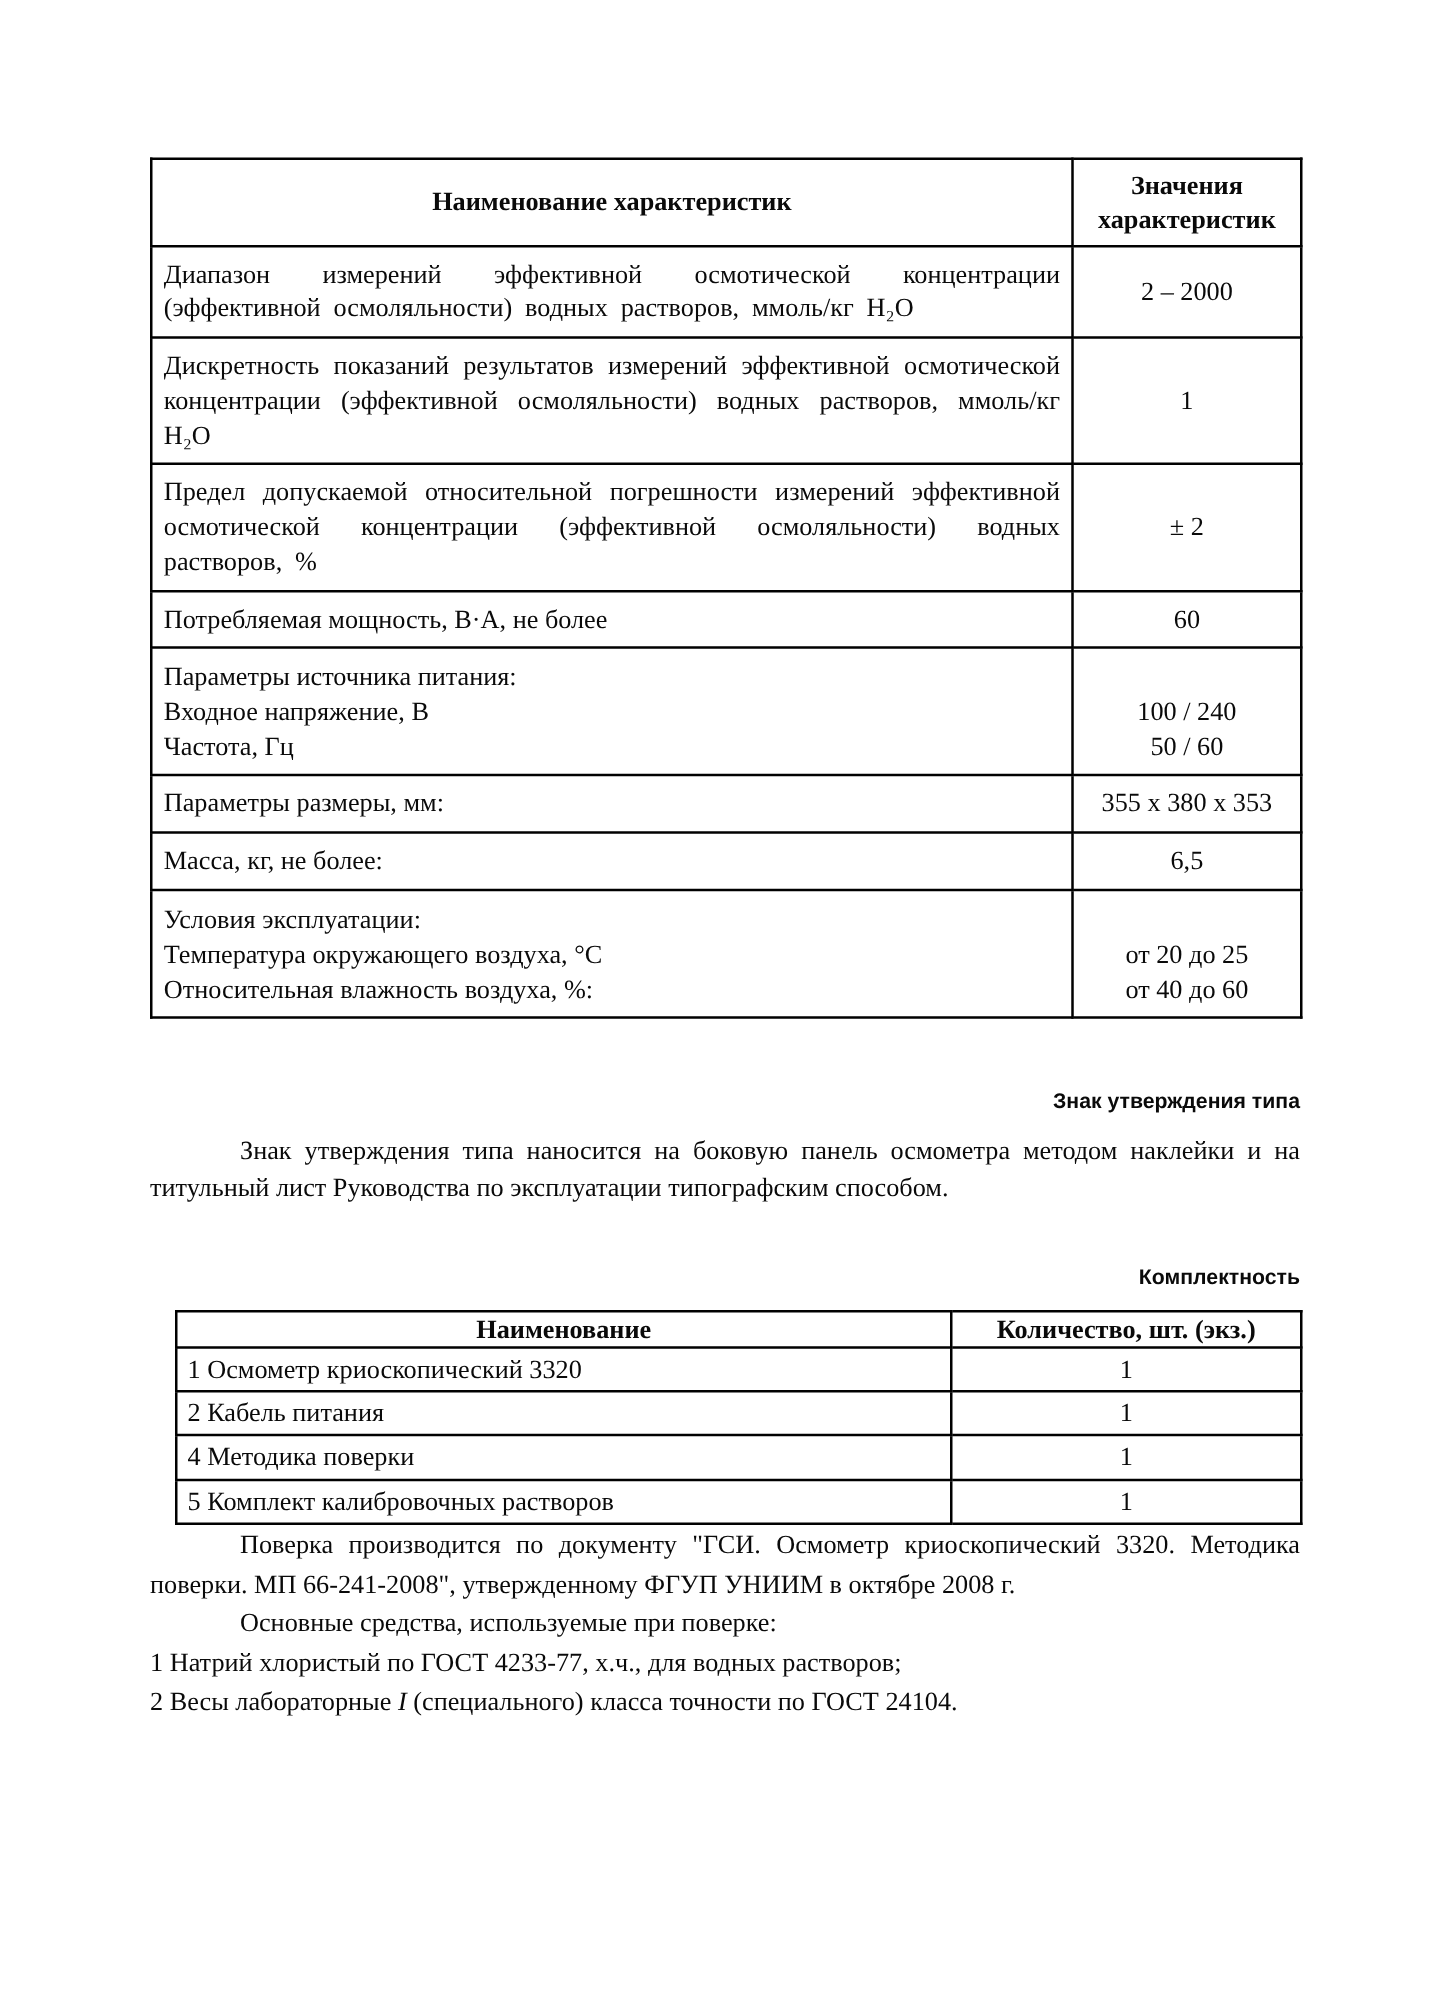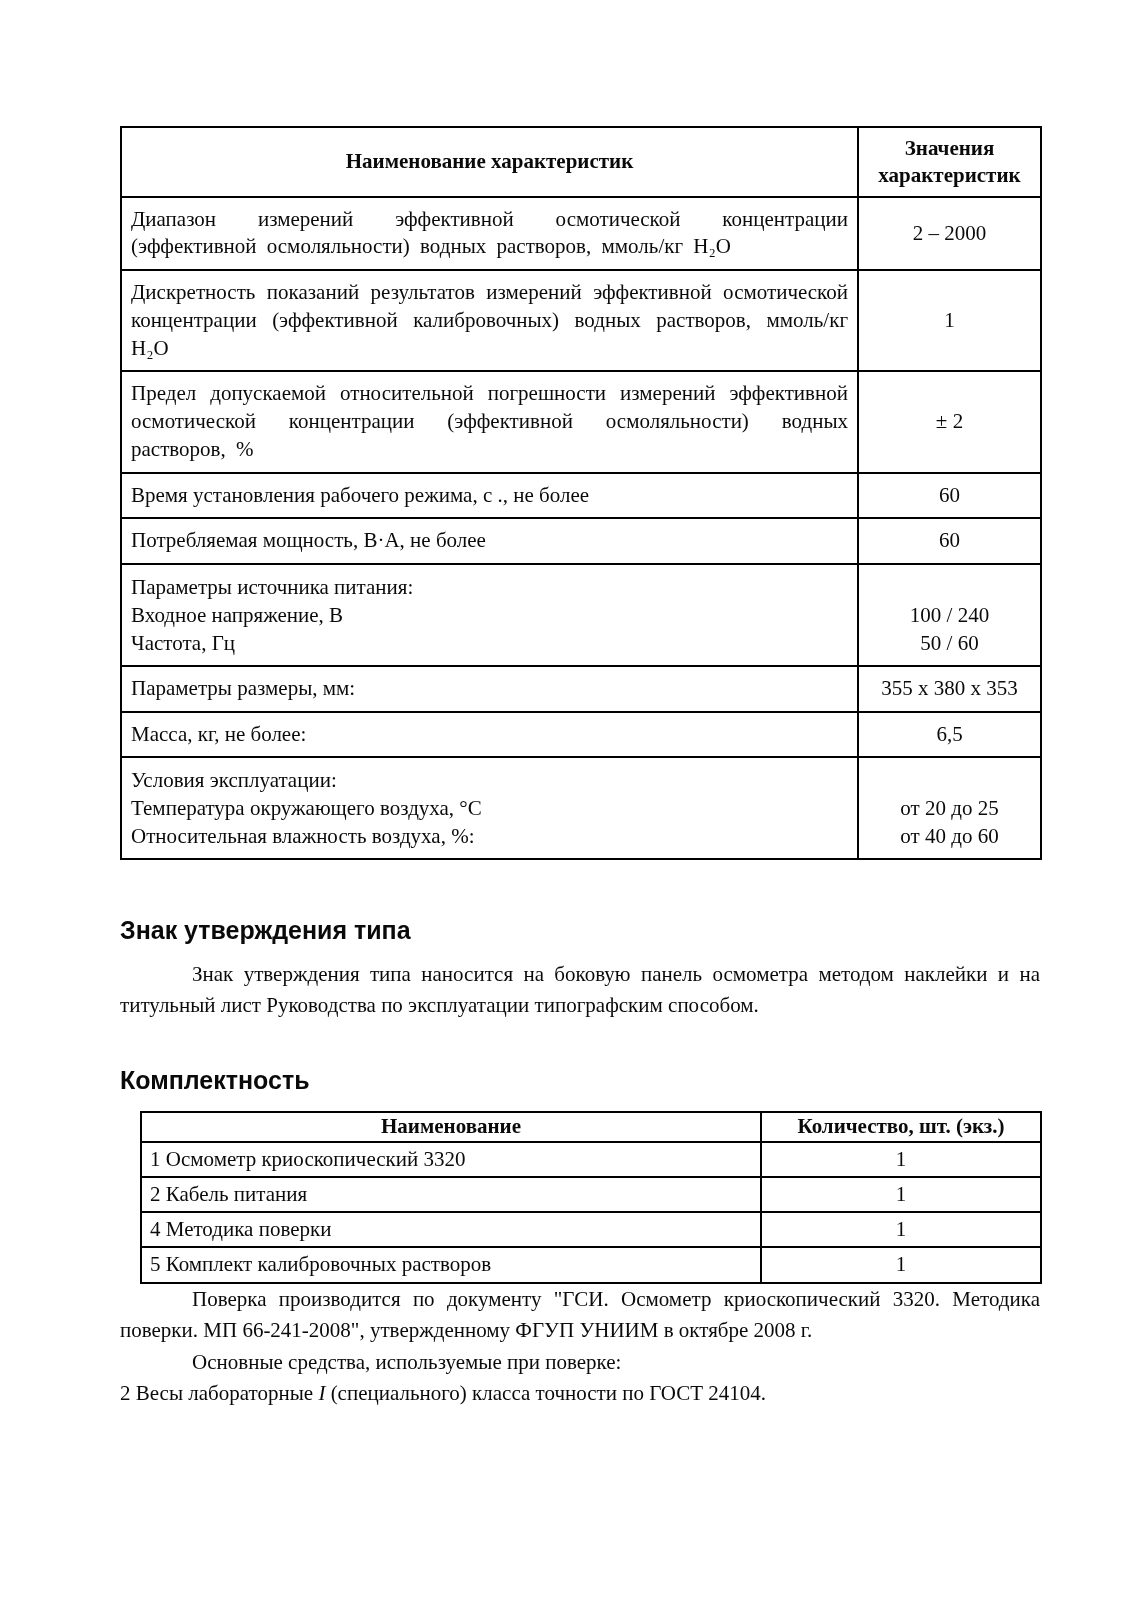--- a/index.html
+++ b/index.html
@@ -44,22 +44,22 @@
     text-align: justify;
     text-align-last: left;
     word-spacing: 5px;
   }
   .td-val { text-align: center; vertical-align: middle; }
   .cell-line { min-height: 28px; line-height: 28px; }
 
   .section-heading {
     font-family: "Liberation Sans", sans-serif;
     font-weight: bold;
-    font-size: 25px;
-    text-align: left;
+    font-size: 17px;
+    text-align: right;
   }
   .h-typemark { margin-top: 56px; margin-bottom: 14px; }
   .h-complete { margin-top: 46px; margin-bottom: 16px; }
   .h-verify   { margin-top: 52px; margin-bottom: 14px; }
 
   .para {
     text-align: justify;
     line-height: 1.45;
   }
   .indent { text-indent: 72px; }
@@ -96,30 +96,26 @@
         <th>Наименование характеристик</th>
         <th>Значения характеристик</th>
       </tr>
     </thead>
     <tbody>
       <tr>
         <td class="td-name just">Диапазон измерений эффективной осмотической концентрации (эффективной осмоляльности) водных растворов, ммоль/кг Н₂О</td>
         <td class="td-val">2 – 2000</td>
       </tr>
       <tr>
-        <td class="td-name just">Дискретность показаний результатов измерений эффективной осмотической концентрации (эффективной калибровочных) водных растворов, ммоль/кг Н₂О</td>
+        <td class="td-name just">Дискретность показаний результатов измерений эффективной осмотической концентрации (эффективной осмоляльности) водных растворов, ммоль/кг Н₂О</td>
         <td class="td-val">1</td>
       </tr>
       <tr>
         <td class="td-name just">Предел допускаемой относительной погрешности измерений эффективной осмотической концентрации (эффективной осмоляльности) водных растворов, %</td>
         <td class="td-val">± 2</td>
-      </tr>
-      <tr>
-        <td class="td-name">Время установления рабочего режима, с ., не более</td>
-        <td class="td-val">60</td>
       </tr>
       <tr>
         <td class="td-name">Потребляемая мощность, В·А, не более</td>
         <td class="td-val">60</td>
       </tr>
       <tr>
         <td class="td-name">
           <div class="cell-line">Параметры источника питания:</div>
           <div class="cell-line">Входное напряжение, В</div>
           <div class="cell-line">Частота, Гц</div>
@@ -186,17 +182,18 @@
         <td class="comp-name">5 Комплект калибровочных растворов</td>
         <td class="comp-qty">1</td>
       </tr>
     </tbody>
   </table>
 
 
   <div class="verify-block">
     <p class="para indent">Поверка производится по документу "ГСИ. Осмометр криоскопический 3320. Методика поверки. МП 66-241-2008", утвержденному ФГУП УНИИМ в октябре 2008 г.</p>
     <p class="para indent">Основные средства, используемые при поверке:</p>
+    <p class="para">1 Натрий хлористый по ГОСТ 4233-77, х.ч., для водных растворов;</p>
     <p class="para"><span>2 Весы лабораторные </span><span class="italic">I</span><span> (специального) класса точности по ГОСТ 24104.</span></p>
 
   </div>
 
 </div>
 
 </body></html>

